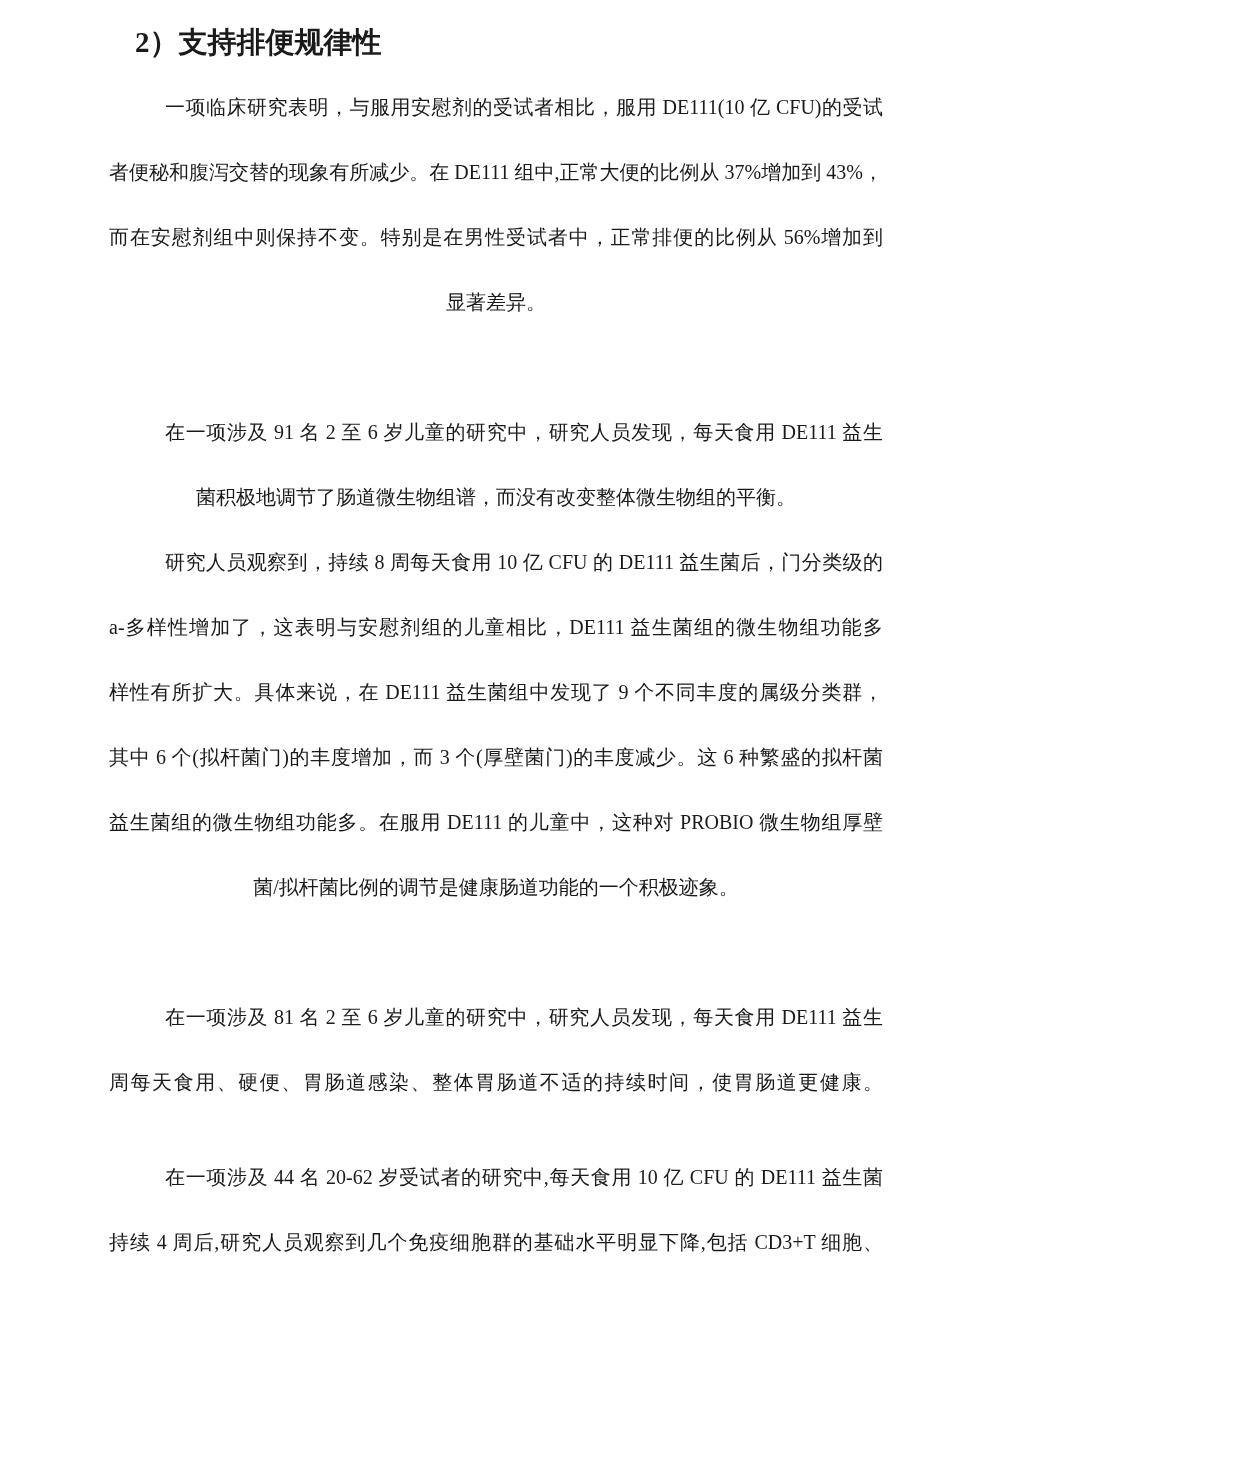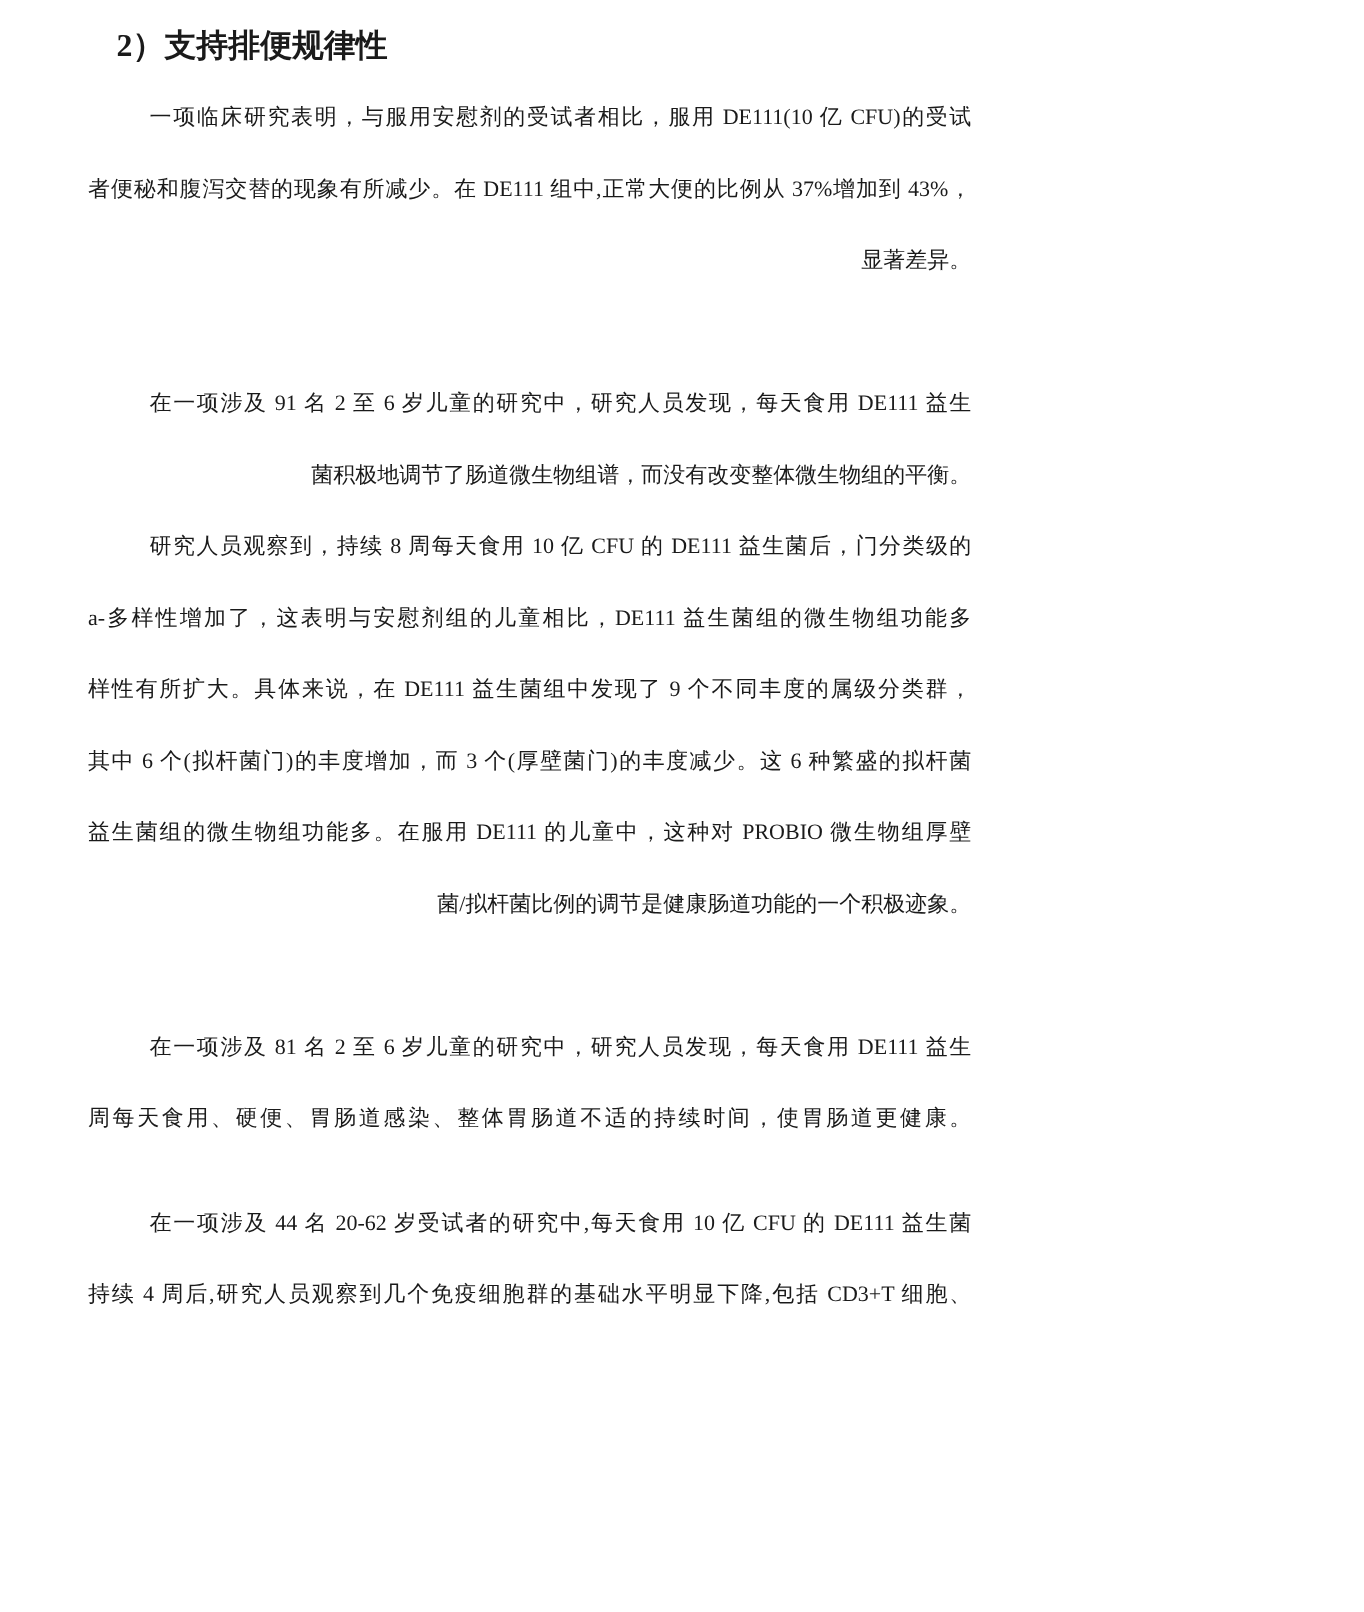--- a/index.html
+++ b/index.html
@@ -9,34 +9,34 @@
     width: 1240px;
     height: 1465px;
     overflow: hidden;
   }
   .page {
     box-sizing: border-box;
     width: 1008px;
     height: 1465px;
     background: #ffffff;
     color: #1a1a1a;
-    padding: 10px 125px 0 80px;
+    padding: 10px 125px 0 109px;
     font-family: "Liberation Serif", "DejaVu Serif", serif;
     border-radius: 16px;
   }
   .line {
     height: 65px;
     line-height: 65px;
     font-size: 20px;
     white-space: nowrap;
     color: #1a1a1a;
   }
   .line.body {
     white-space: normal;
-    text-align: right;
+    text-align: center;
   }
   .line.body.justify {
     text-align: justify;
     text-align-last: justify;
   }
   .line.body.first {
     text-indent: 56px;
   }
   .line.heading {
     font-weight: bold;
@@ -51,20 +51,21 @@
   }
 </style>
 </head>
 <body>
 
 <div class="page">
   <div>
       <div class="line heading indent-heading">2）支持排便规律性</div>
       <div class="line body first justify">一项临床研究表明，与服用安慰剂的受试者相比，服用 DE111(10 亿 CFU)的受试</div>
       <div class="line body justify">者便秘和腹泻交替的现象有所减少。在 DE111 组中,正常大便的比例从 37%增加到 43%，</div>
+      <div class="line body justify">而在安慰剂组中则保持不变。特别是在男性受试者中，正常排便的比例从 56%增加到</div>
       <div class="line body">显著差异。</div>
       <div class="spacer" style="height: 65px;"></div>
       <div class="line body first justify">在一项涉及 91 名 2 至 6 岁儿童的研究中，研究人员发现，每天食用 DE111 益生</div>
       <div class="line body">菌积极地调节了肠道微生物组谱，而没有改变整体微生物组的平衡。</div>
       <div class="line body first justify">研究人员观察到，持续 8 周每天食用 10 亿 CFU 的 DE111 益生菌后，门分类级的</div>
       <div class="line body justify">a-多样性增加了，这表明与安慰剂组的儿童相比，DE111 益生菌组的微生物组功能多</div>
       <div class="line body justify">样性有所扩大。具体来说，在 DE111 益生菌组中发现了 9 个不同丰度的属级分类群，</div>
       <div class="line body justify">其中 6 个(拟杆菌门)的丰度增加，而 3 个(厚壁菌门)的丰度减少。这 6 种繁盛的拟杆菌</div>
       <div class="line body justify">益生菌组的微生物组功能多。在服用 DE111 的儿童中，这种对 PROBIO 微生物组厚壁</div>
       <div class="line body">菌/拟杆菌比例的调节是健康肠道功能的一个积极迹象。</div>

